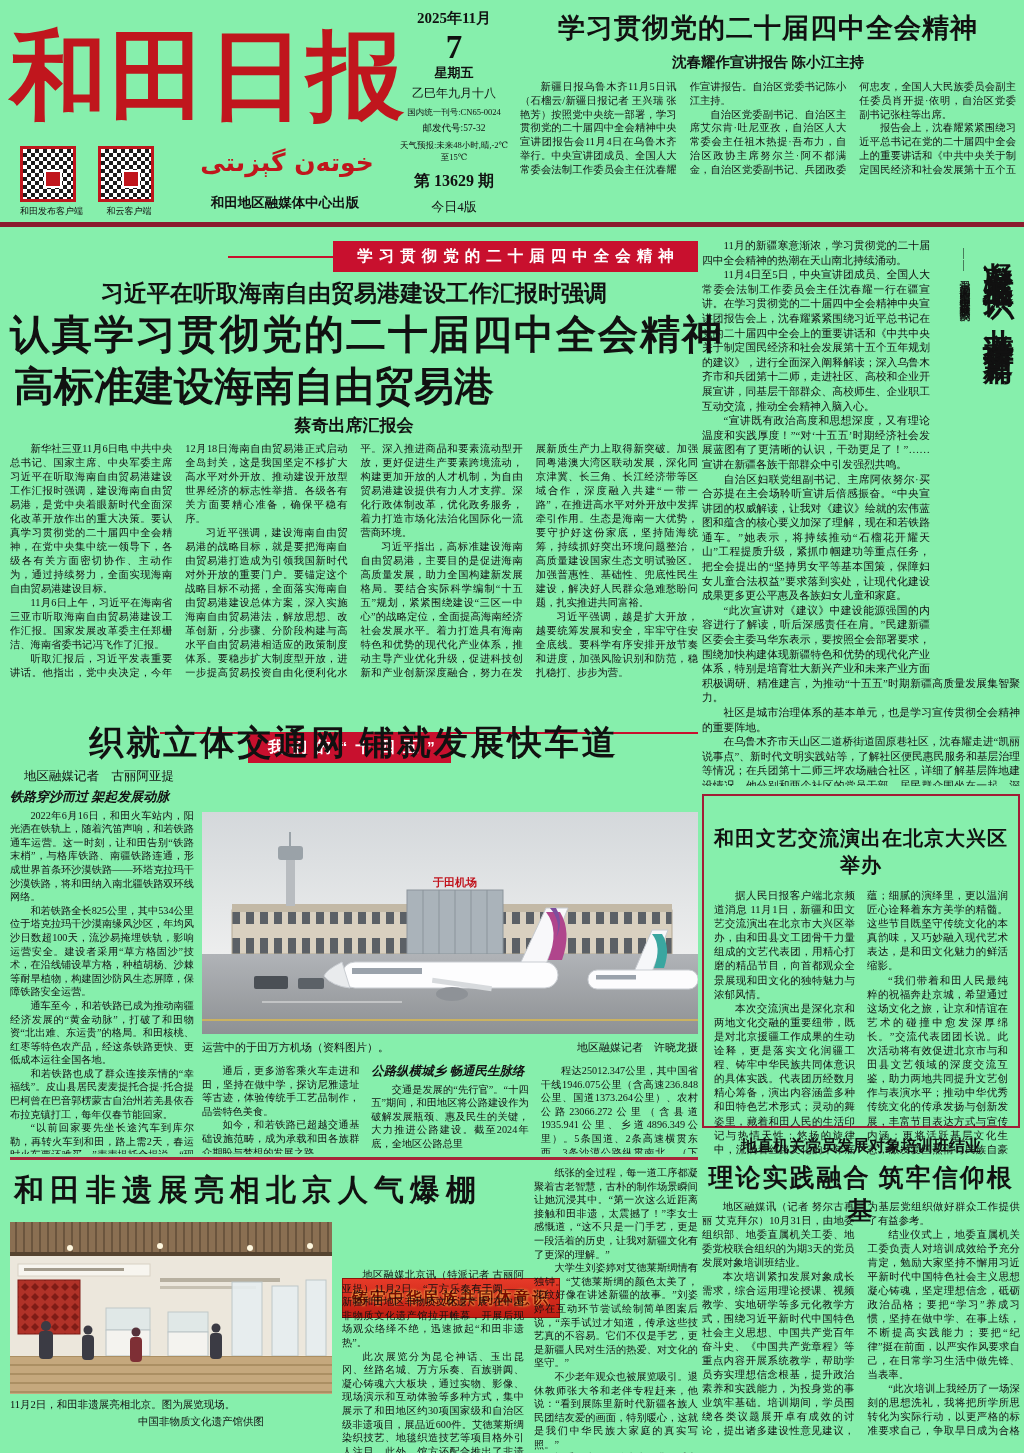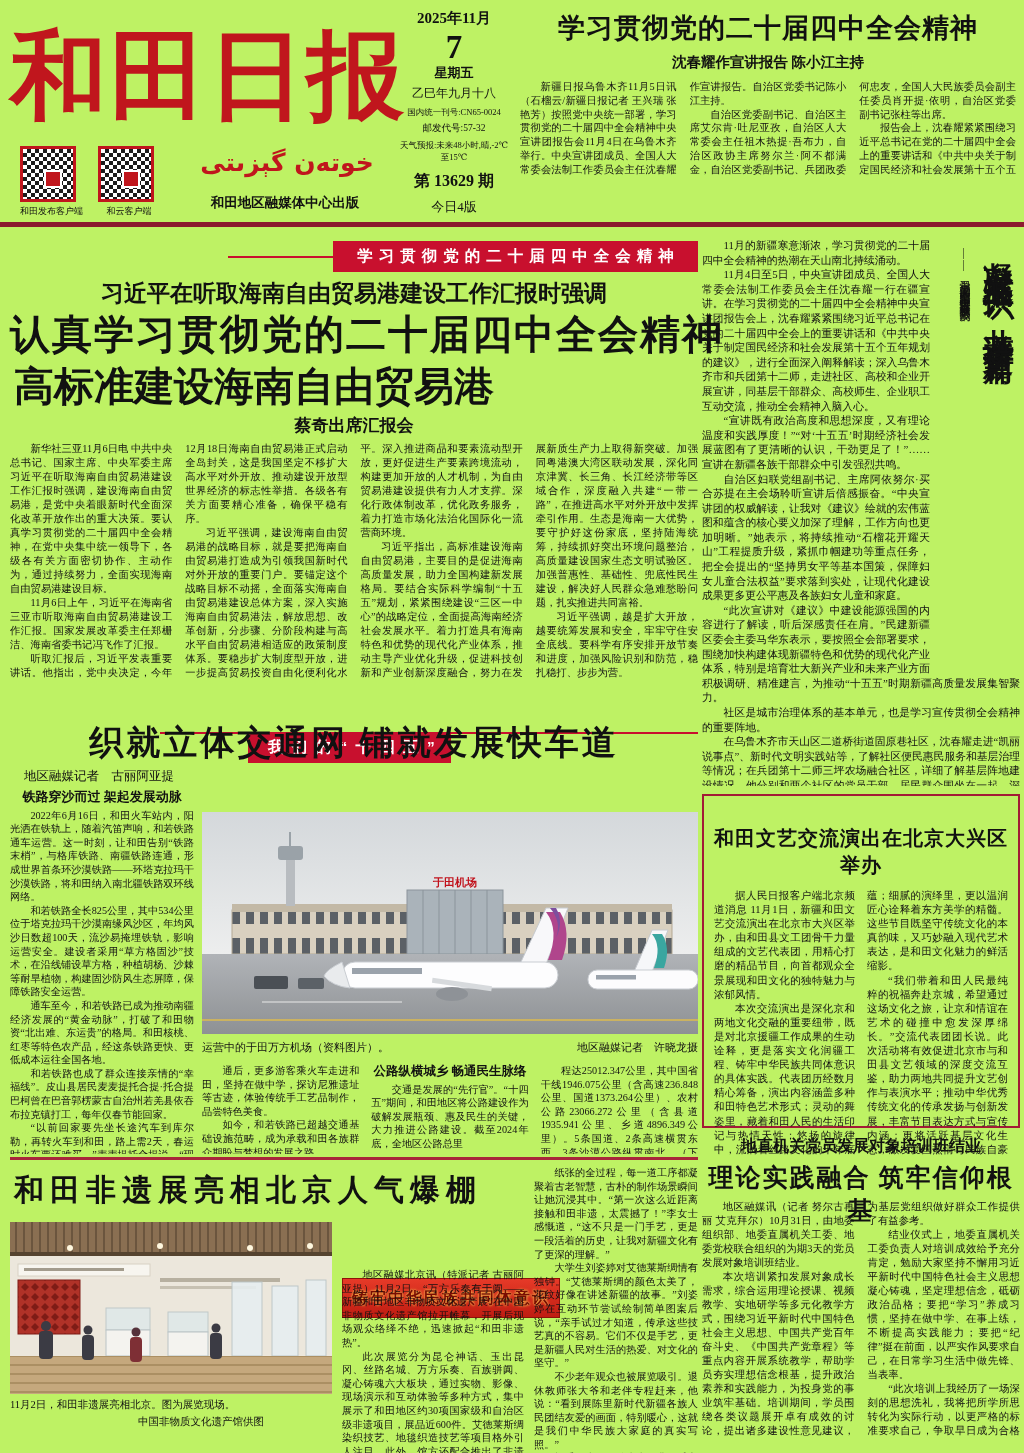--- a/index.html
+++ b/index.html
@@ -1,16 +1,16 @@
 <!DOCTYPE html>
 <html><head>
 <meta charset="utf-8">
 <style>
   html,body{margin:0;padding:0;background:#e9e7e2;}
-  #page{position:relative;width:1024px;height:1453px;margin:0 auto;background:#bef264;
+  #page{position:relative;width:1024px;height:1453px;margin:0 auto;background:#86efac;
         font-family:"Liberation Serif","DejaVu Serif",serif;color:#111;overflow:hidden;}
   .sans{font-family:"Liberation Sans","DejaVu Sans",sans-serif;}
   .abs{position:absolute;}
   .para{margin:0;text-indent:2em;text-align:justify;}
   
   .masthead{left:10px;top:12px;width:402px;height:132px;font-size:97px;line-height:130px;
             font-weight:900;color:#c0161d;letter-spacing:2px;white-space:nowrap;}
   .qr-row{left:20px;top:146px;display:flex;gap:16px;}
   .qr-wrap{width:62px;text-align:center;}
   .qr{width:56px;height:56px;border:3px solid #c0161d;box-sizing:border-box;
@@ -66,21 +66,21 @@
   
   .train-kicker{left:702px;top:1136px;width:318px;text-align:center;font-weight:bold;font-size:16px;}
   .train-title{left:702px;top:1161px;width:318px;text-align:center;font-weight:900;font-size:25px;letter-spacing:2px;}
   .train-body{left:702px;top:1200px;width:318px;height:250px;column-count:2;column-gap:13px;
               font-size:10.4px;line-height:14px;overflow:hidden;}
   
   .t-badgerow{left:10px;top:732px;width:688px;display:flex;align-items:flex-start;}
   .t-title{left:10px;top:720px;width:688px;text-align:center;font-weight:900;font-size:34px;letter-spacing:3px;}
   .t-byline{left:24px;top:768px;width:688px;font-size:12.5px;}
   .t-left{left:10px;top:790px;width:184px;height:364px;font-size:10.2px;line-height:13.6px;overflow:hidden;}
-  .col-subhead{text-align:center;font-weight:bold;font-size:13px;margin:0 0 5px;text-indent:0;}
+  .col-subhead{font-weight:bold;font-size:13px;margin:0 0 5px;text-indent:0;font-style:italic;}
   .t-photo{left:202px;top:812px;width:496px;height:222px;}
   .t-caption{left:202px;top:1040px;width:496px;display:flex;justify-content:space-between;font-size:11px;}
   .t-cols{left:202px;top:1064px;width:496px;height:90px;display:flex;gap:12px;
           font-size:10.2px;line-height:13.6px;overflow:hidden;}
   .t-cols>div{flex:1;overflow:hidden;}
   .t-cols .col-subhead{font-size:12.5px;margin:1px 0 4px;}
   .t-rule{left:10px;top:1157px;width:688px;height:3px;background:#a8273a;}
   
   .h-title{left:14px;top:1170px;width:502px;text-align:left;font-weight:900;font-size:30px;letter-spacing:6px;white-space:nowrap;}
   .h-photo{left:10px;top:1222px;width:322px;height:172px;}
@@ -157,21 +157,21 @@
 
   <div class="abs reaction">
     <div class="vtitle-box">
       <div class="vtitle">凝聚发展共识　共谱奋进新篇</div>
       <div class="vsub">——学习贯彻党的二十届四中全会精神中央宣讲团宣讲在新疆引发热烈反响</div>
     </div>
     <div>
         <p class="para">11月的新疆寒意渐浓，学习贯彻党的二十届四中全会精神的热潮在天山南北持续涌动。</p>
         <p class="para">11月4日至5日，中央宣讲团成员、全国人大常委会法制工作委员会主任沈春耀一行在疆宣讲。在学习贯彻党的二十届四中全会精神中央宣讲团报告会上，沈春耀紧紧围绕习近平总书记在党的二十届四中全会上的重要讲话和《中共中央关于制定国民经济和社会发展第十五个五年规划的建议》，进行全面深入阐释解读；深入乌鲁木齐市和兵团第十二师，走进社区、高校和企业开展宣讲，同基层干部群众、高校师生、企业职工互动交流，推动全会精神入脑入心。</p>
         <p class="para">“宣讲既有政治高度和思想深度，又有理论温度和实践厚度！”“对‘十五五’时期经济社会发展蓝图有了更清晰的认识，干劲更足了！”……宣讲在新疆各族干部群众中引发强烈共鸣。</p>
-        <p class="para">自治区妇联党组副书记、主席阿依努尔·买合苏提在主会场聆听宣讲后倍感振奋。“中央宣讲团的权威解读，让我对《建议》绘就的宏伟蓝图和蕴含的核心要义加深了理解，工作方向也更加明晰。”她表示，将持续推动“石榴花开耀天山”工程提质升级，紧抓巾帼建功等重点任务，把全会提出的“坚持男女平等基本国策，保障妇女儿童合法权益”要求落到实处，让现代化建设成果更多更公平惠及各族妇女儿童和家庭。</p>
+        <p class="para">自治区妇联党组副书记、主席阿依努尔·买合苏提在主会场聆听宣讲后倍感振奋。“中央宣讲团的权威解读，让我对《建议》绘就的宏伟蓝图和蕴含的核心要义加深了理解，现在和若铁路通车。”她表示，将持续推动“石榴花开耀天山”工程提质升级，紧抓巾帼建功等重点任务，把全会提出的“坚持男女平等基本国策，保障妇女儿童合法权益”要求落到实处，让现代化建设成果更多更公平惠及各族妇女儿童和家庭。</p>
         <p class="para">“此次宣讲对《建议》中建设能源强国的内容进行了解读，听后深感责任在肩。”民建新疆区委会主委马华东表示，要按照全会部署要求，围绕加快构建体现新疆特色和优势的现代化产业体系，特别是培育壮大新兴产业和未来产业方面积极调研、精准建言，为推动“十五五”时期新疆高质量发展集智聚力。</p>
         <p class="para">社区是城市治理体系的基本单元，也是学习宣传贯彻全会精神的重要阵地。</p>
         <p class="para">在乌鲁木齐市天山区二道桥街道固原巷社区，沈春耀走进“凯丽说事点”、新时代文明实践站等，了解社区便民惠民服务和基层治理等情况；在兵团第十二师三坪农场融合社区，详细了解基层阵地建设情况。他分别和两个社区的党员干部、居民群众围坐在一起，深入交流。</p>
       </div>
   </div>
 
   <div class="abs culture">
     <div class="c-title">和田文艺交流演出在北京大兴区举办</div>
     <div class="c-cols">
         <p class="para">据人民日报客户端北京频道消息 11月1日，新疆和田文艺交流演出在北京市大兴区举办，由和田县文工团骨干力量组成的文艺代表团，用精心打磨的精品节目，向首都观众全景展现和田文化的独特魅力与浓郁风情。</p>

